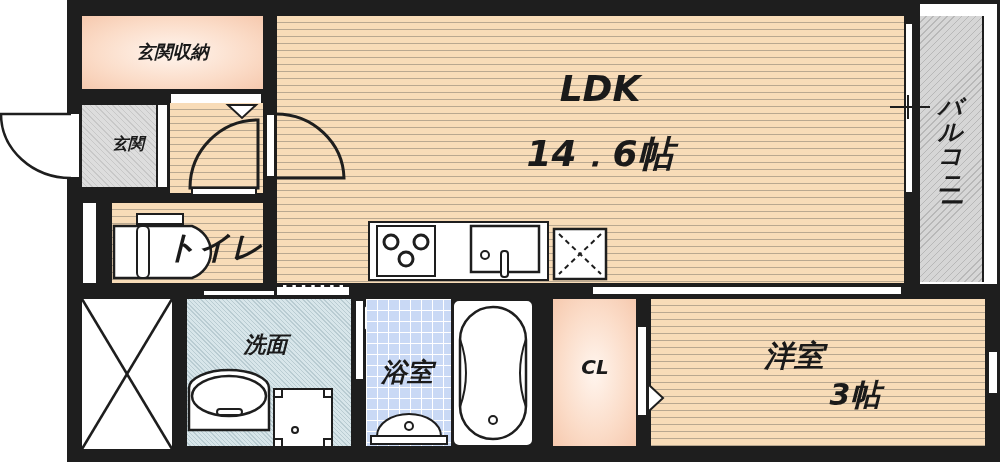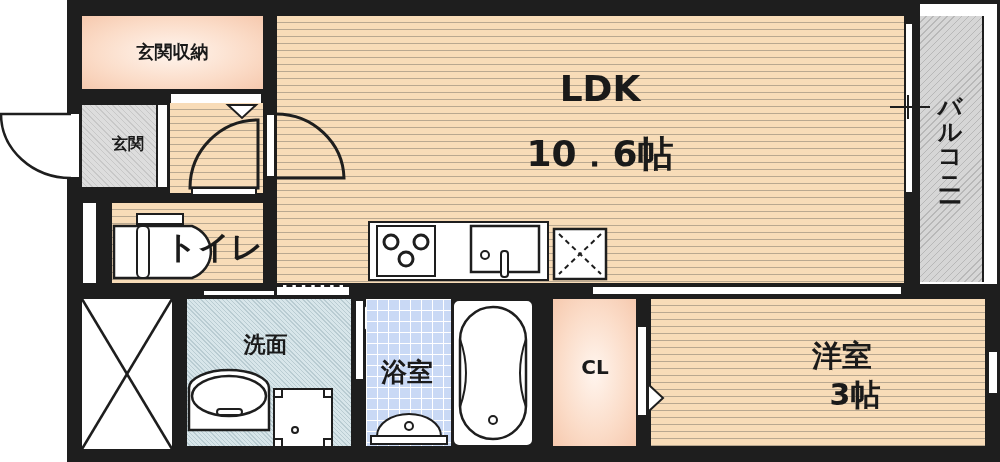--- a/index.html
+++ b/index.html
@@ -5,39 +5,39 @@
 *{box-sizing:border-box;margin:0;padding:0}
 body{width:1000px;height:462px;background:#fff;position:relative;overflow:hidden;font-family:"DejaVu Sans",sans-serif}
 .abs{position:absolute}
 .wall{background:#1e1e1e}
 .floor{background:repeating-linear-gradient(180deg,#f8dcb8 0,#f8dcb8 6px,#b9a890 6px,#b9a890 7px)}
 .storage{background:radial-gradient(ellipse at center,#fff5ee 0%,#fbdcc8 60%,#f6c9ae 100%)}
 .tile-grey{background:repeating-linear-gradient(45deg,#ddd 0,#ddd 3px,#c8c8c8 3px,#c8c8c8 4px)}
 .tile-blue{background-color:#c9d9f5;background-image:linear-gradient(#fff 1px,transparent 1px),linear-gradient(90deg,#fff 1px,transparent 1px);background-size:11px 11px}
 .tile-wash{background:repeating-linear-gradient(45deg,#d8e6ea 0,#d8e6ea 2px,#b9ccd2 2px,#b9ccd2 3px)}
 .balc{background:repeating-linear-gradient(135deg,#d6d6d6 0,#d6d6d6 4px,#b8b8b8 4px,#b8b8b8 5px)}
-.lbl{position:absolute;font-weight:bold;color:#1a1a1a;text-align:center;white-space:nowrap}
+.lbl{position:absolute;font-weight:bold;font-style:italic;color:#1a1a1a;text-align:center;white-space:nowrap}
 .win{background:#fff;border:2px solid #1e1e1e}
 svg{position:absolute;overflow:visible}
 </style>
 </head>
 <body>
 
 <div class="abs wall" style="left:67px;top:0;width:850px;height:462px"></div>
 <div class="abs wall" style="left:636px;top:284px;width:364px;height:178px"></div>
 
 <div class="abs" style="left:917px;top:0;width:83px;height:287px;background:#1e1e1e"></div>
 <div class="abs" style="left:920px;top:4px;width:77px;height:280px;background:#fff"></div>
 <div class="abs balc" style="left:918px;top:16px;width:66px;height:266px;border-left:2px solid #1e1e1e;border-right:2px solid #1e1e1e"></div>
 <div class="lbl" style="left:935px;top:80px;width:30px;font-size:24px;writing-mode:vertical-rl;line-height:30px">バルコニー</div>
 
 <div class="abs floor" style="left:277px;top:16px;width:627px;height:267px"></div>
 <div class="abs floor" style="left:170px;top:103px;width:93px;height:90px"></div>
 <div class="lbl" style="left:540px;top:68px;width:120px;font-size:36px">LDK</div>
-<div class="lbl" style="left:500px;top:130px;width:200px;font-size:36px">10．6帖</div>
+<div class="lbl" style="left:500px;top:130px;width:200px;font-size:36px">14．6帖</div>
 
 <div class="abs win" style="left:904px;top:22px;width:10px;height:172px"></div>
 <svg style="left:890px;top:95px" width="40" height="30">
     <line x1="0" y1="12" x2="40" y2="12" stroke="#1e1e1e" stroke-width="2"></line>
     <line x1="18" y1="0" x2="18" y2="24" stroke="#1e1e1e" stroke-width="2"></line>
   </svg>
 
 <div class="abs storage" style="left:82px;top:16px;width:181px;height:73px"></div>
 <div class="lbl" style="left:100px;top:40px;width:145px;font-size:18px">玄関収納</div>
 
@@ -135,15 +135,15 @@
 <div class="abs" style="left:592px;top:286px;width:310px;height:9px;background:#fff;border:1px solid #1e1e1e"></div>
 
 <div class="abs storage" style="left:553px;top:299px;width:83px;height:147px"></div>
 <div class="lbl" style="left:565px;top:355px;width:60px;font-size:20px">CL</div>
 <div class="abs" style="left:637px;top:326px;width:10px;height:90px;background:#fff;border:1px solid #1e1e1e"></div>
 
 <div class="abs floor" style="left:651px;top:299px;width:334px;height:147px"></div>
 <svg style="left:648px;top:383px" width="18" height="30">
     <path d="M1 2 L15 15 L1 28" fill="#fff" stroke="#1e1e1e" stroke-width="2"></path>
   </svg>
-<div class="lbl" style="left:792px;top:336px;width:100px;font-size:30px">洋室</div>
+<div class="lbl" style="left:744px;top:336px;width:100px;font-size:30px">洋室</div>
 <div class="lbl" style="left:805px;top:375px;width:100px;font-size:30px">3帖</div>
 <div class="abs" style="left:987px;top:350px;width:12px;height:45px;background:#fff;border:2px solid #1e1e1e"></div>
 
 </body></html>

